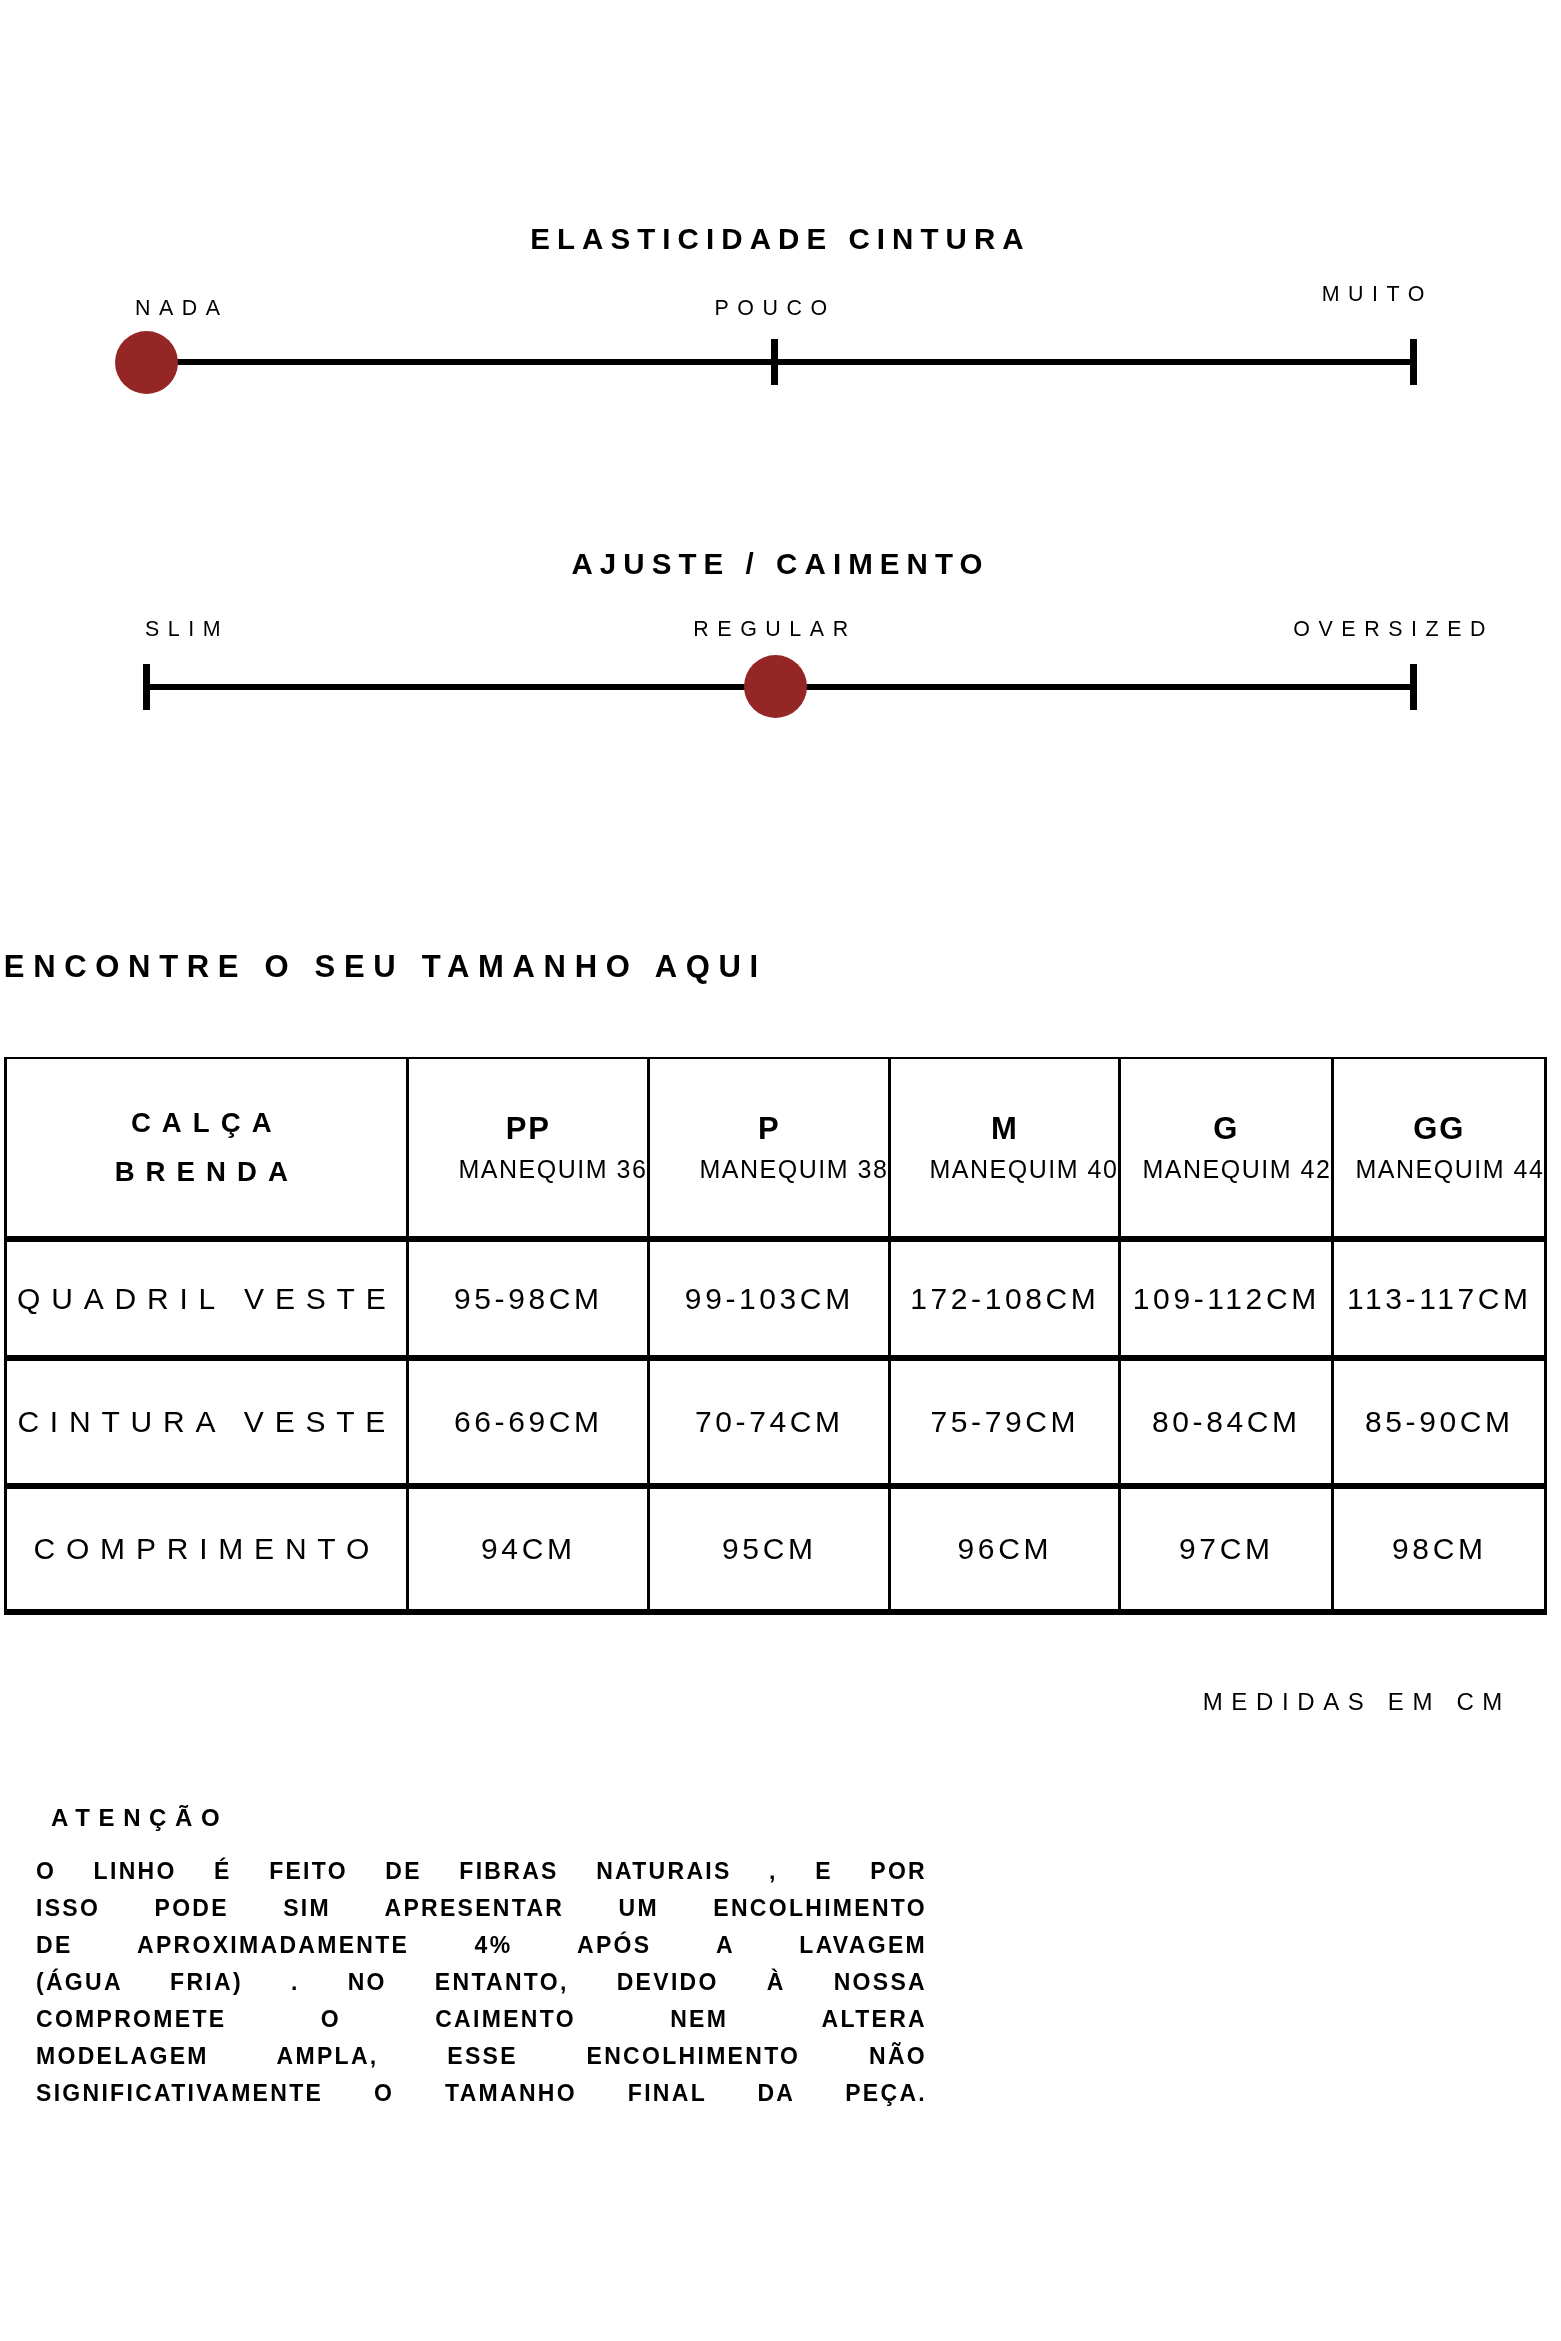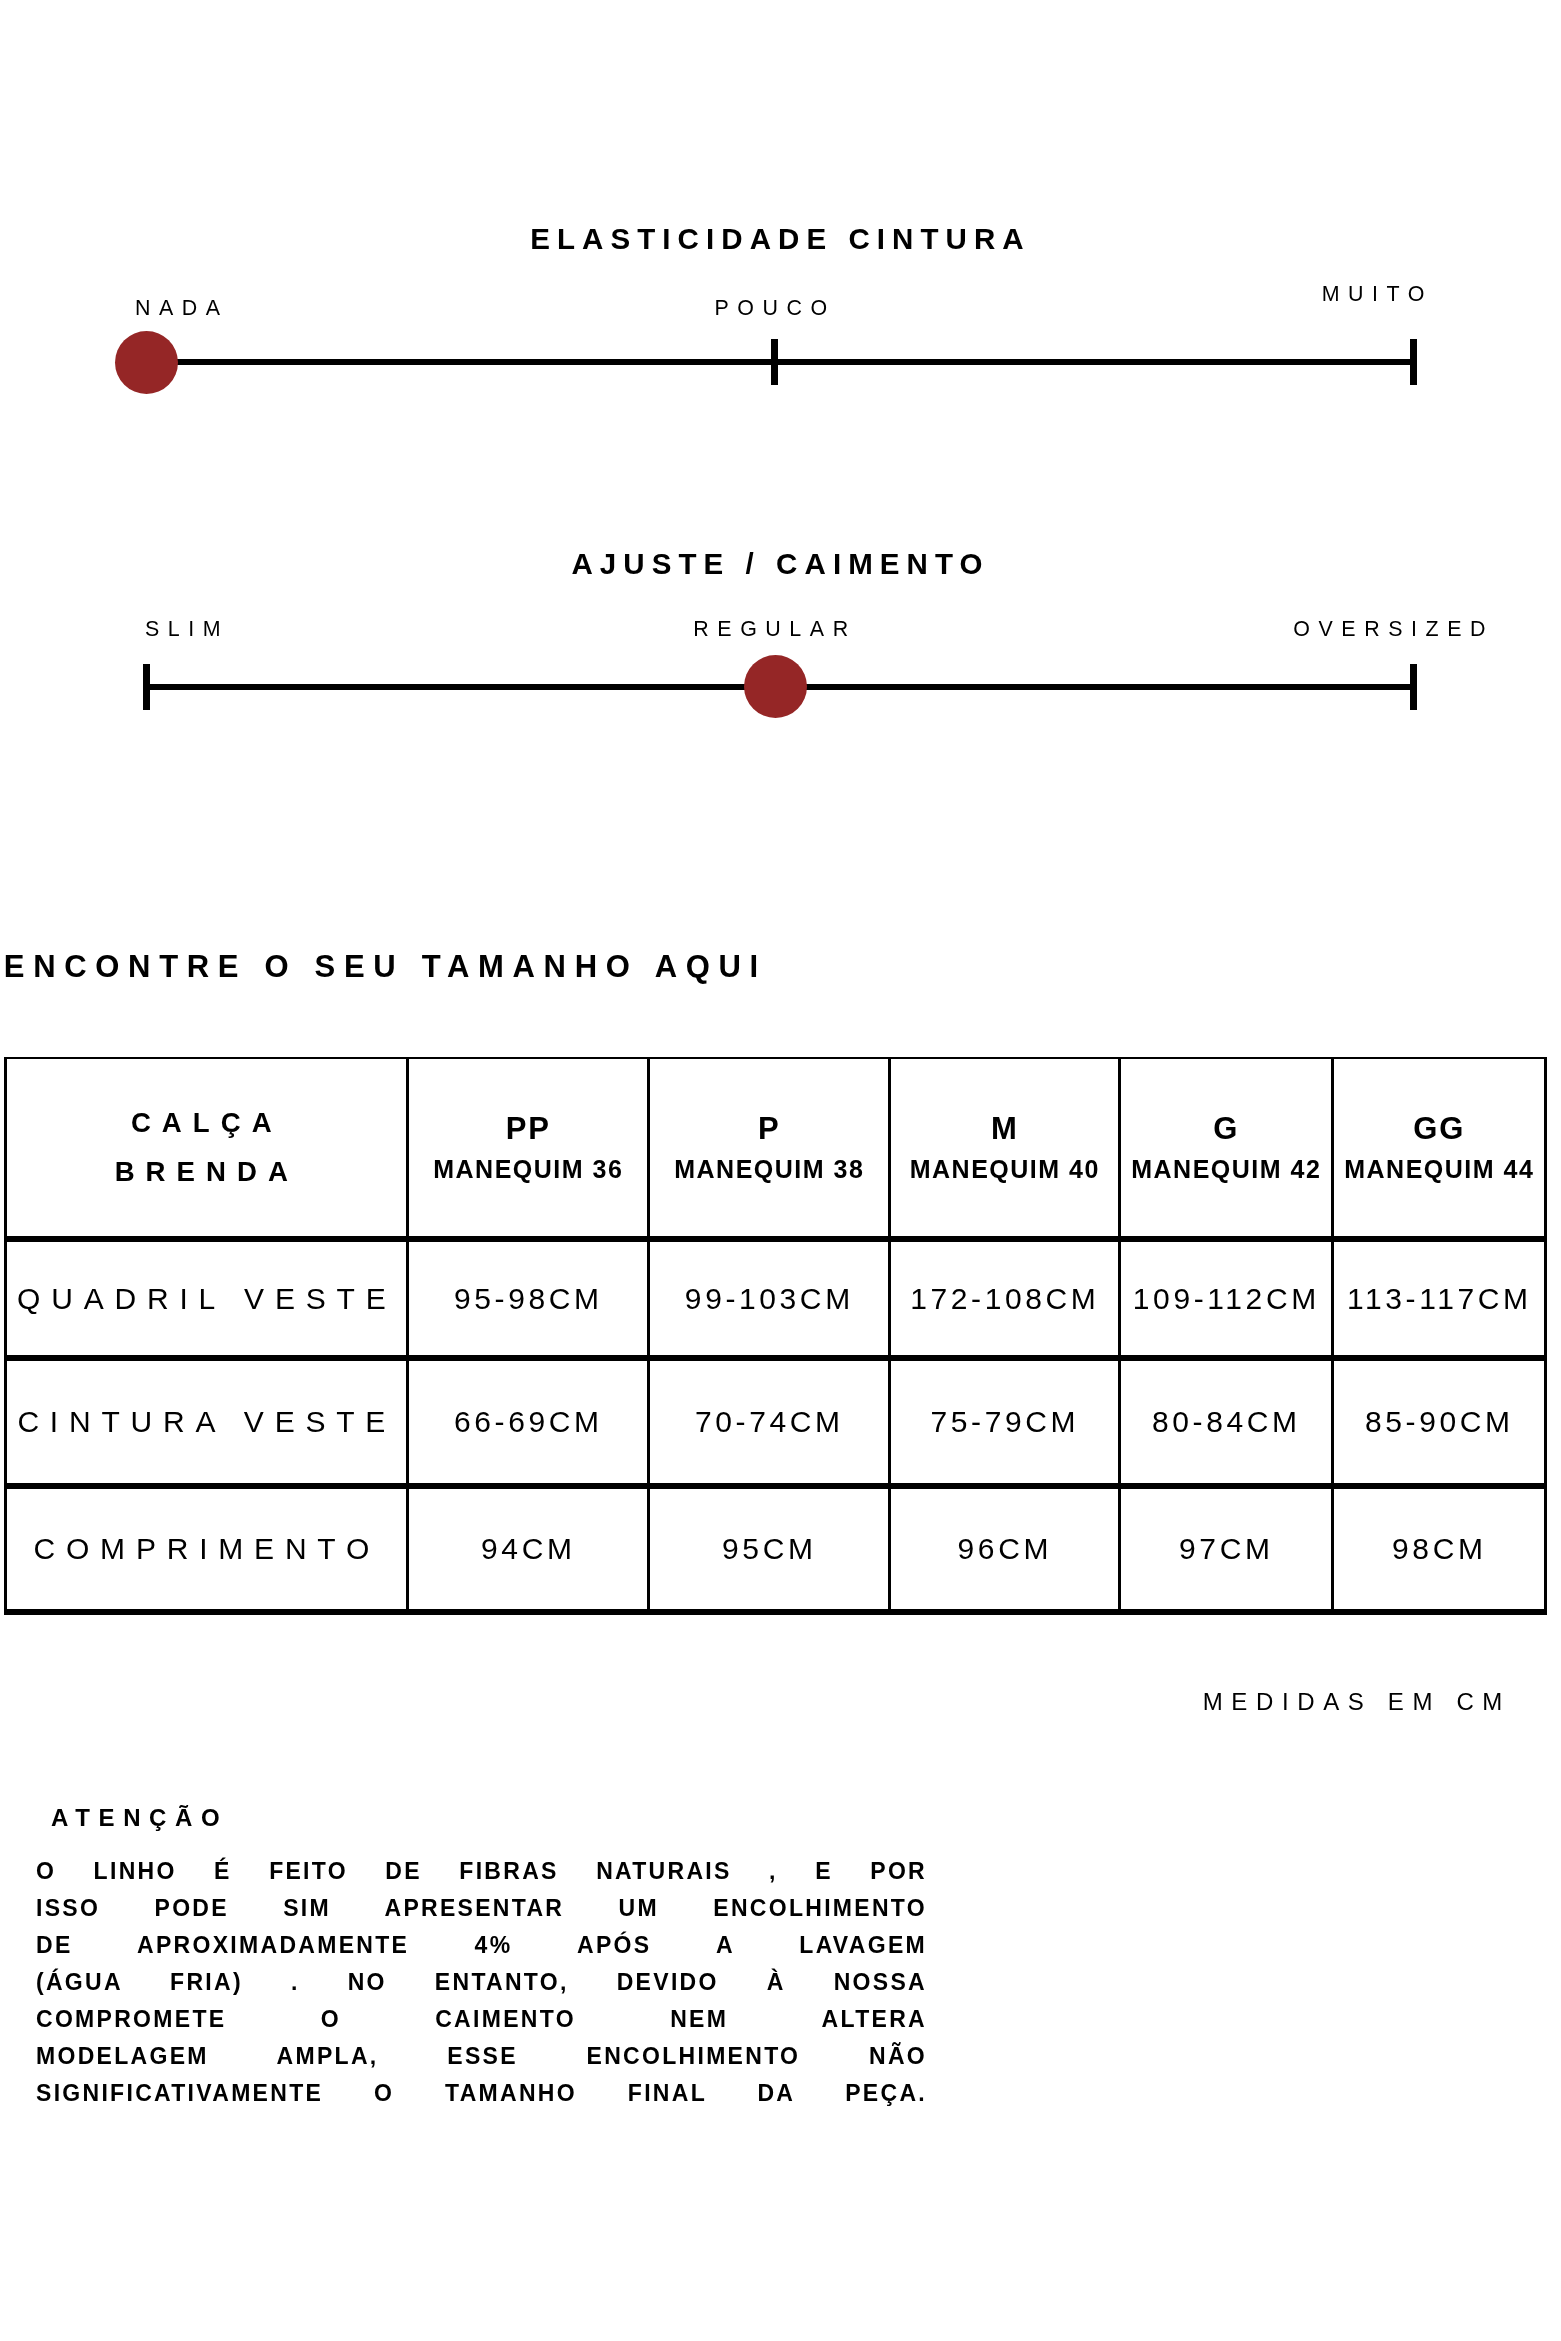--- a/index.html
+++ b/index.html
@@ -76,21 +76,21 @@
   .row-quadril{height:119px;}
   .row-cintura{height:128px;}
   .row-comprimento{height:126px;}
 
   .product-cell-inner{
     width:219px; margin:0 auto;
     font-size:27.6px; font-weight:bold; letter-spacing:0.4em;
     line-height:1.75;
   }
   .col-size{font-size:31px; font-weight:bold; letter-spacing:0.06em; line-height:1;}
-  .col-mannequin{font-size:25px; font-weight:bold; letter-spacing:0.06em; line-height:1; margin-top:12.4px; white-space:nowrap;}
+  .col-mannequin{font-size:25px; font-weight:normal; letter-spacing:0.06em; line-height:1; margin-top:12.4px; white-space:nowrap;text-align:right;}
   .row-label{font-size:30px; letter-spacing:0.36em; white-space:nowrap;}
   .cell-value{font-size:30px; letter-spacing:0.12em; white-space:nowrap;}
 
   .units-note{
     right:50px; top:1688px;
     font-size:24px; font-weight:normal; letter-spacing:0.36em;
     white-space:nowrap;
   }
 
   

